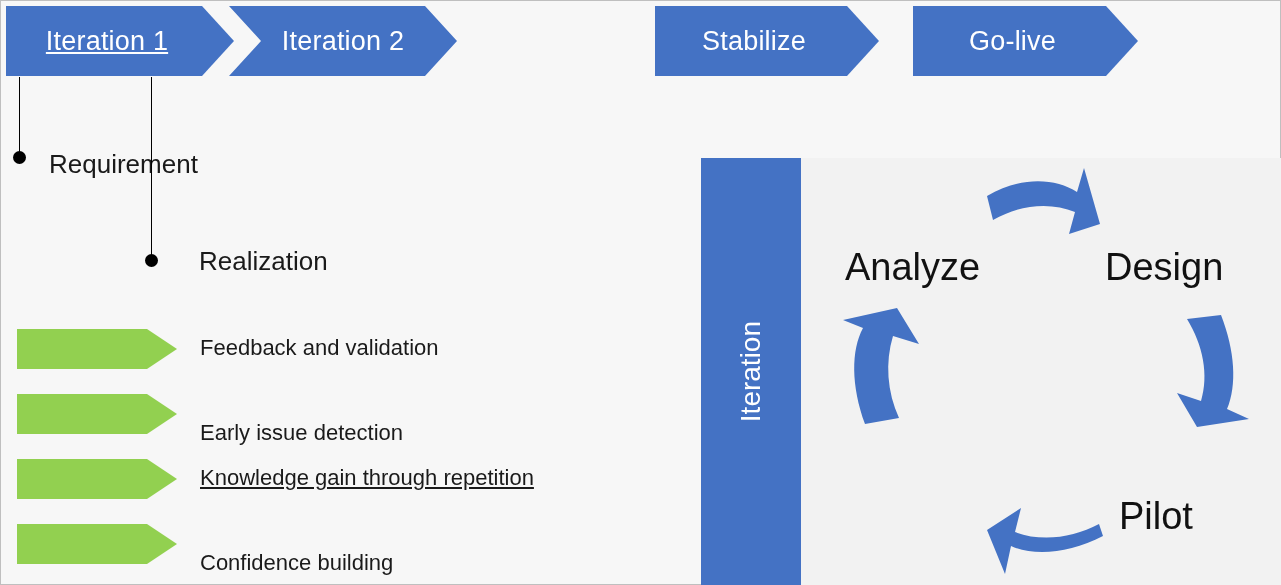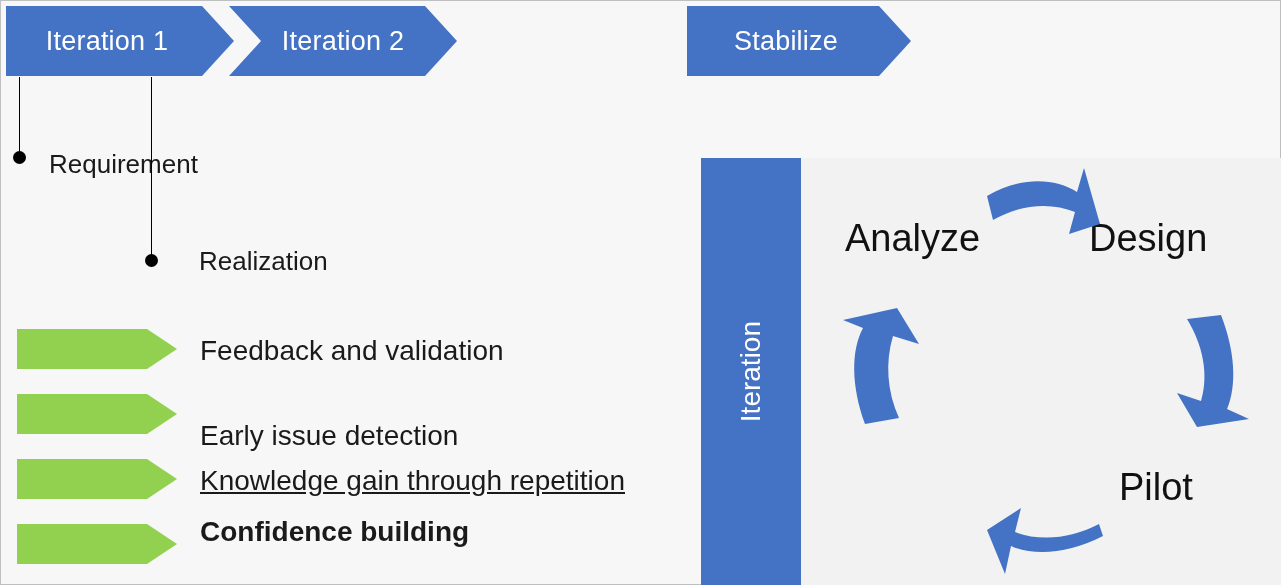--- a/index.html
+++ b/index.html
@@ -42,24 +42,24 @@
     clip-path: polygon(0 0, calc(100% - 32px) 0, 100% 50%, calc(100% - 32px) 100%, 0 100%);
     padding-right: 26px;
   }
   .phase.notched {
     clip-path: polygon(0 0, calc(100% - 32px) 0, 100% 50%, calc(100% - 32px) 100%, 0 100%,
                        32px 50%);
     padding-right: 26px;
     padding-left: 26px;
   }
 
-  #phase-0 { left: 5px;   width: 228px; }
+  #phase-0 { left: 5px;   width: 228px; text-decoration: underline; }
   #phase-1 { left: 228px; width: 228px; text-align: center; }
   #phase-2 { left: 456px; width: 228px; }
-  #phase-3 { left: 686px; width: 224px; align-items: center; }
+  #phase-3 { left: 654px; width: 224px; align-items: center; }
   #phase-4 { left: 912px; width: 225px; }
 
   
   .callout-line {
     position: absolute;
     width: 1px;
     background: #000000;
   }
   .callout-dot {
     position: absolute;
@@ -88,28 +88,28 @@
     position: absolute;
     left: 16px;
     width: 160px;
     height: 40px;
     background: #92d050;
     clip-path: polygon(0 0, calc(100% - 30px) 0, 100% 50%, calc(100% - 30px) 100%, 0 100%);
   }
   .benefit-label {
     position: absolute;
     left: 199px;
-    font-size: 28px;
+    font-size: 22px;
     color: #1a1a1a;
     white-space: nowrap;
   }
   #benefit-0 { top: 328px; }  #benefit-label-0 { top: 334px; }
   #benefit-1 { top: 393px; }  #benefit-label-1 { top: 399px; margin-top: 20px; }
   #benefit-2 { top: 458px; }  #benefit-label-2 { top: 464px; text-decoration: underline; }
-  #benefit-3 { top: 523px; }  #benefit-label-3 { top: 515px; font-weight: bold; }
+  #benefit-3 { top: 523px; }  #benefit-label-3 { top: 549px; }
 
   
   #cycle-panel {
     position: absolute;
     left: 700px;
     top: 157px;
     width: 580px;
     height: 427px;
     background: #f2f2f2;
     box-sizing: border-box;
@@ -130,23 +130,24 @@
     font-size: 28px;
     writing-mode: vertical-rl;
     transform: rotate(180deg);
     white-space: nowrap;
   }
   .cycle-label {
     position: absolute;
     font-size: 38px;
     color: #111111;
     white-space: nowrap;
+    margin-top: 29px;
   }
   #cycle-label-analyze { left: 144px; top: 59px; }
-  #cycle-label-design  { left: 388px; top: 59px; }
+  #cycle-label-design  { left: 404px; top: 59px; }
   #cycle-label-pilot   { left: 172px; top: 308px; }
   #cycle-label-build   { left: 418px; top: 308px; }
 
   .cycle-arrow {
     position: absolute;
   }
 </style>
 </head>
 <body>
 
@@ -154,20 +155,23 @@
 
   <div class="phase arrowed" id="phase-0">
     <span>Iteration 1</span>
   </div>
   <div class="phase notched" id="phase-1">
     <span>Iteration 2</span>
   </div>
   <div class="phase arrowed" id="phase-3">
     <span>Stabilize</span>
   </div>
+  <div class="phase arrowed" id="phase-4">
+    <span>Go-live</span>
+  </div>
 
   <div class="callout-line" id="callout-line-0"></div>
   <div class="callout-dot" id="callout-dot-0"></div>
   <div class="callout-label" id="callout-label-0">Requirement</div>
 
   <div class="callout-line" id="callout-line-1"></div>
   <div class="callout-dot" id="callout-dot-1"></div>
   <div class="callout-label" id="callout-label-1">Realization</div>
 
   <div class="benefit" id="benefit-0"></div>

